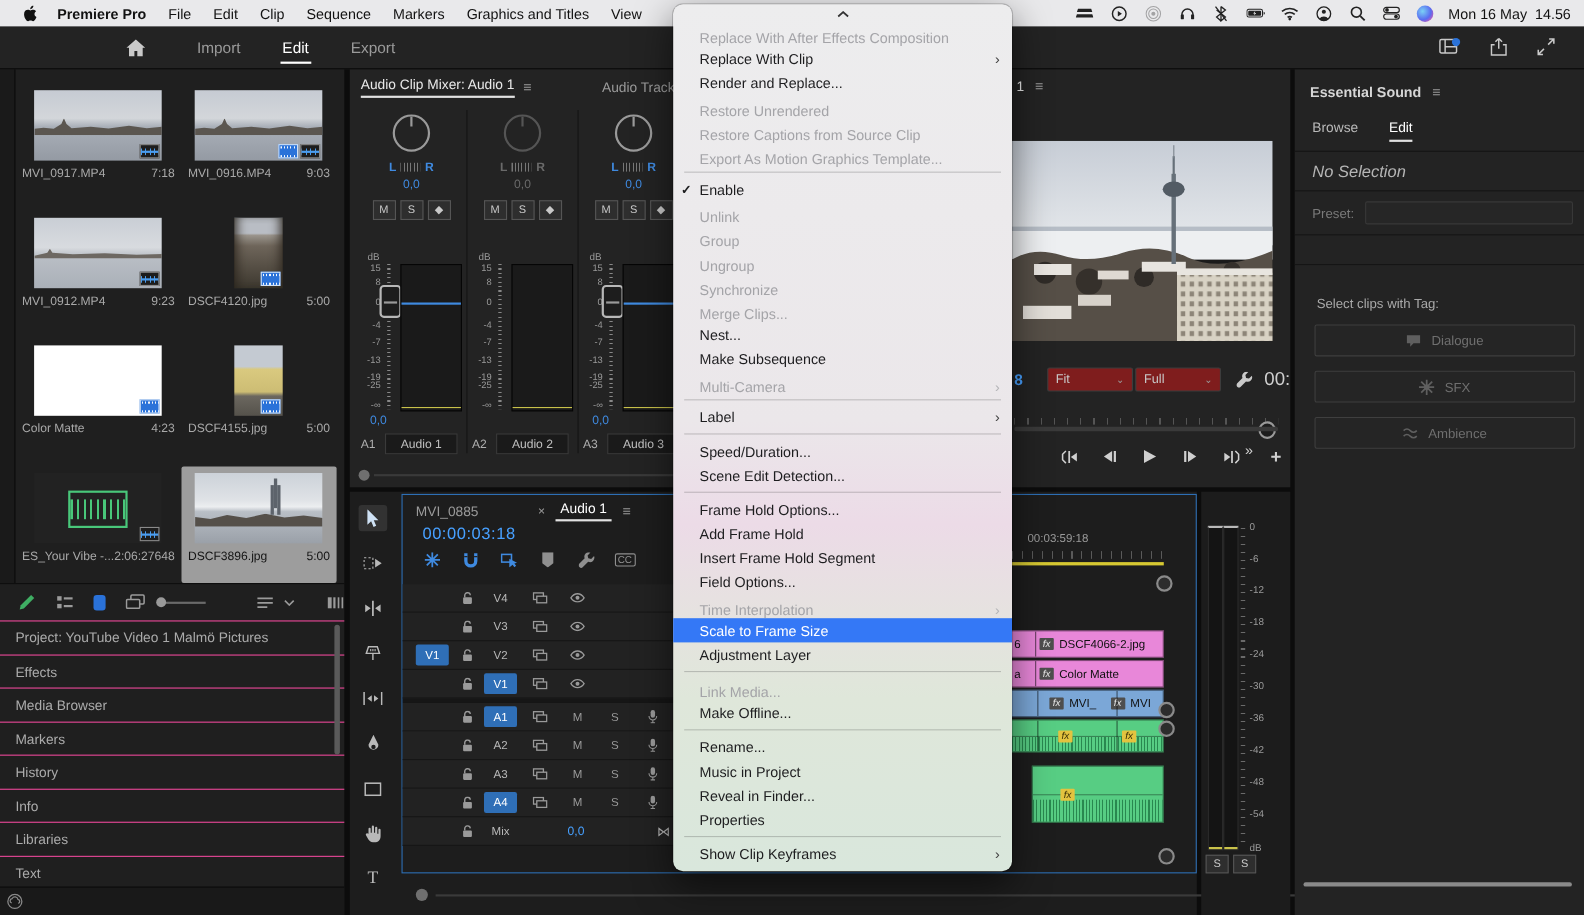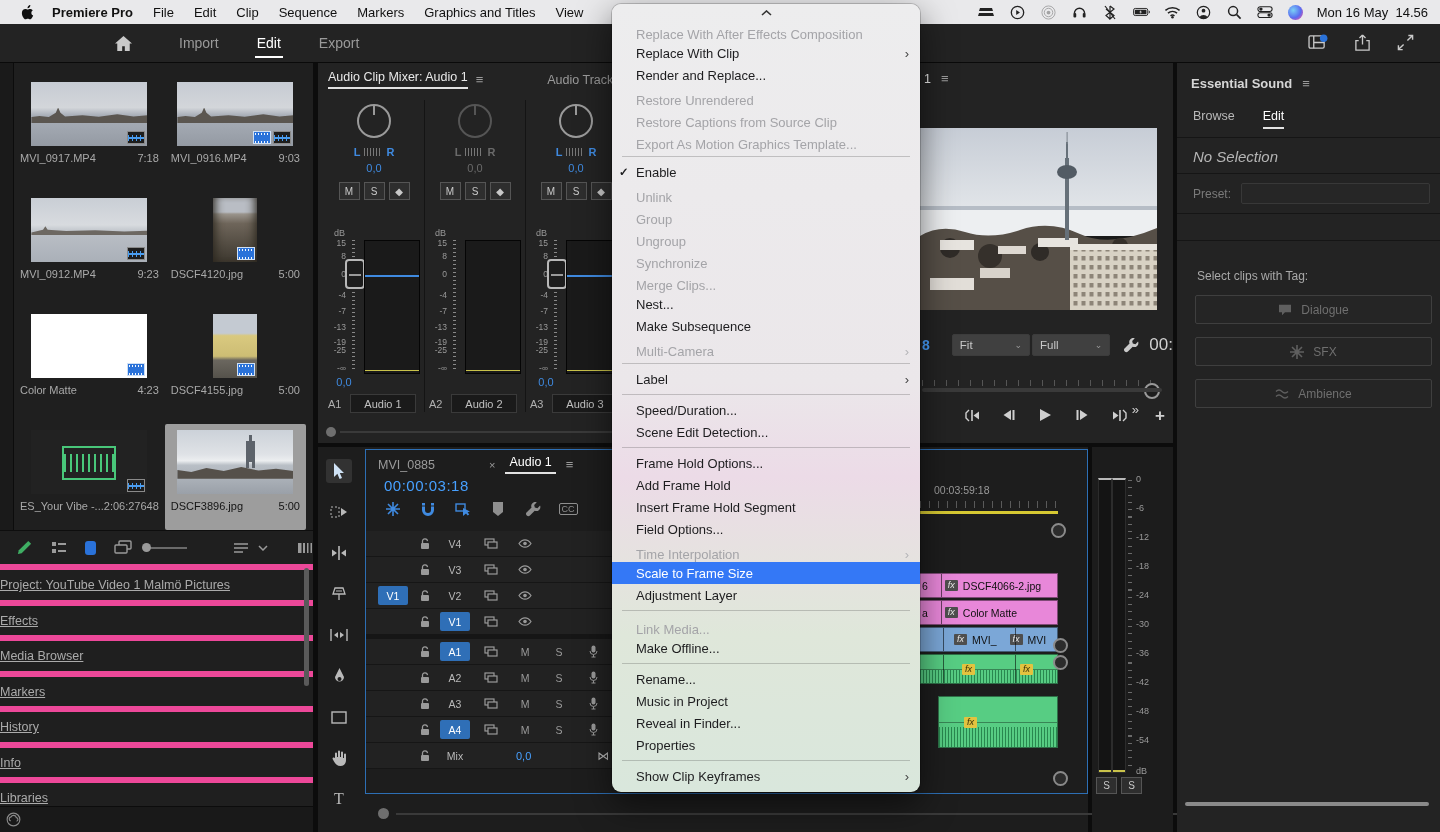--- a/index.html
+++ b/index.html
@@ -73,21 +73,21 @@
   .plab{display:flex;justify-content:space-between;margin-top:6px;padding:0 2px;font-size:11px;color:#a9a9a9;}
   .pcell.sel .plab{color:#141414;}
   .pname{overflow:hidden;white-space:nowrap;max-width:84px;}
   .proj-tools{position:absolute;left:0;top:468px;width:313px;height:34px;border-top:1px solid #0e0e0e;
       display:flex;align-items:center;gap:18px;padding-left:16px;box-sizing:border-box;color:#9a9a9a;}
   .pt-ic{display:flex;align-items:center;justify-content:center;width:20px;height:20px;}
   .pt-ic.blue{background:#2a72d9;border-radius:3px;width:18px;height:14px;}
   .zoomline{width:64px;height:2px;background:#6a6a6a;position:relative;}
   .zoomline::before{content:"";position:absolute;left:-8px;top:-4px;width:9px;height:9px;border-radius:50%;background:#9a9a9a;}
   .psidebar{position:absolute;left:0;top:502px;width:313px;}
-  .srow{height:29.5px;line-height:30px;font-size:12.5px;color:#ababab;border-top:6px solid #ec4899;text-decoration:underline;}
+  .srow{height:29.5px;line-height:30px;padding-left:14px;font-size:12.5px;color:#ababab;border-top:1px solid #ec4899;}
   .pscroll{position:absolute;right:4px;top:506px;width:5px;height:118px;background:#5a5a5a;border-radius:3px;}
   .proj-bottom{position:absolute;left:0;bottom:0;width:313px;height:26px;background:#191919;border-top:1px solid #0c0c0c;
       display:flex;align-items:center;padding-left:6px;box-sizing:border-box;color:#8a8a8a;}
 
   
   .mixer{left:318px;top:62px;width:596px;height:381px;background:#232323;}
   .mix-tabs{display:flex;align-items:center;gap:8px;padding:8px 0 0 10px;font-size:12.5px;color:#9a9a9a;}
   .mix-tab.active{color:#e8e8e8;position:relative;padding-bottom:5px;}
   .mix-tab.active::after{content:"";position:absolute;left:0;right:0;bottom:0;height:2px;background:#e2e2e2;}
   .mix-tab.rest{margin-left:56px;white-space:nowrap;}
@@ -124,21 +124,21 @@
   .mix-scroll{position:absolute;left:6px;bottom:6px;width:580px;height:10px;}
   .mix-scroll::before{content:"";position:absolute;left:2px;top:0;width:10px;height:10px;border-radius:50%;background:#6f6f6f;}
   .mix-scroll::after{content:"";position:absolute;left:16px;right:0;top:4px;height:2px;background:#3a3a3a;}
 
   
   .program{left:918px;top:62px;width:255px;height:381px;background:#232323;}
   .prog-tab{display:flex;align-items:center;gap:10px;padding:9px 0 0 6px;font-size:12.5px;color:#e8e8e8;}
   .prog-frame{position:absolute;left:2px;top:66px;width:237px;height:182px;background:#1a1a1a;}
   .prog-ctrl{position:absolute;left:0;top:272px;width:100%;display:flex;align-items:center;font-size:12px;color:#c9c9c9;}
   .tcfrag{color:#47a0ff;font-size:14px;font-weight:bold;}
-  .dd{width:74px;height:20px;background:#404040;border:1px solid #3c3c3c;border-radius:2px;display:flex;align-items:center;
+  .dd{width:74px;height:20px;background:#7f1d1d;border:1px solid #3c3c3c;border-radius:2px;display:flex;align-items:center;
       justify-content:space-between;padding:0 7px;font-size:11.5px;color:#c9c9c9;}
   .dd .car{font-size:9px;color:#9a9a9a;}
   .scrub{position:absolute;left:4px;top:318px;width:240px;height:14px;
       background:repeating-linear-gradient(90deg,#555 0 1px,transparent 1px 12px) 0 0/100% 6px no-repeat;}
   .scrub::after{content:"";position:absolute;left:0;right:0;top:8px;height:4px;background:#3a3a3a;border-radius:2px;}
   .scrub .knobdot{position:absolute;right:2px;top:3px;width:12px;height:12px;border-radius:50%;border:2px solid #9a9a9a;background:#1d1d1d;}
   .transport{position:absolute;left:0;top:344px;width:100%;display:flex;align-items:center;justify-content:center;gap:17px;color:#cfcfcf;}
   .tbtn{width:20px;height:18px;display:flex;align-items:center;justify-content:center;}
   .tmore{position:absolute;right:34px;top:340px;color:#cfcfcf;font-size:13px;}
   .tplus{position:absolute;right:8px;top:344px;color:#cfcfcf;font-size:17px;font-weight:bold;}

